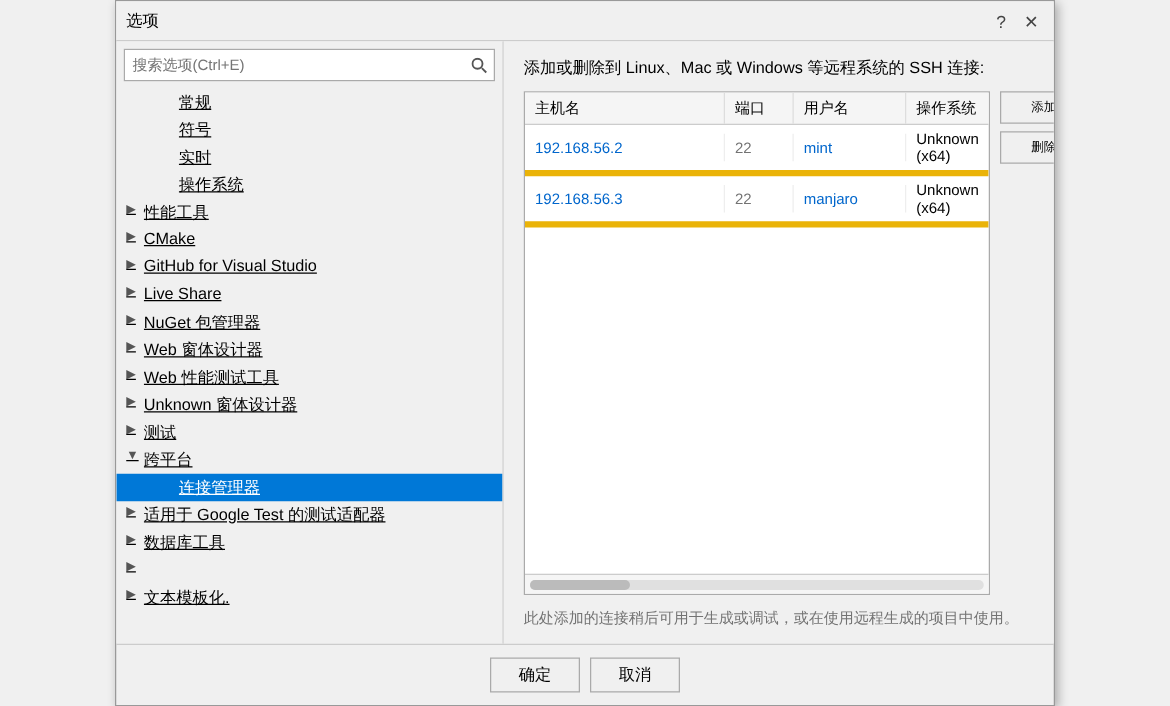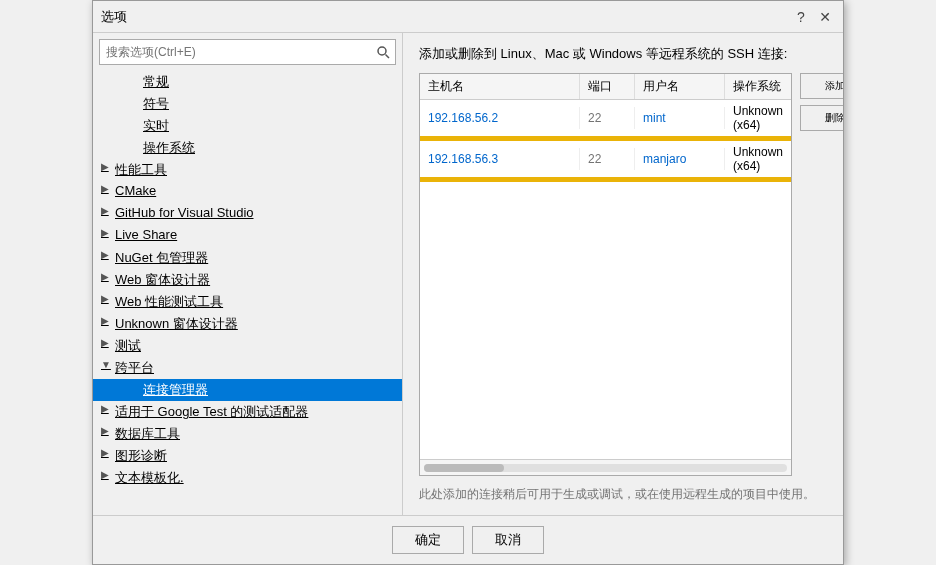--- a/index.html
+++ b/index.html
@@ -349,21 +349,20 @@
           <div class="tree-item">
             <span class="arrow">▶</span>
             <span class="label">适用于 Google Test 的测试适配器</span>
           </div>
           <div class="tree-item">
             <span class="arrow">▶</span>
             <span class="label">数据库工具</span>
           </div>
           <div class="tree-item">
             <span class="arrow">▶</span>
-            <span class="label">图形诊断</span>
           </div>
           <div class="tree-item">
             <span class="arrow">▶</span>
             <span class="label">文本模板化.</span>
           </div>
         </div>
     </div>
 
     <div class="right-panel">
       <div class="right-title">添加或删除到 Linux、Mac 或 Windows 等远程系统的 SSH 连接:</div>

